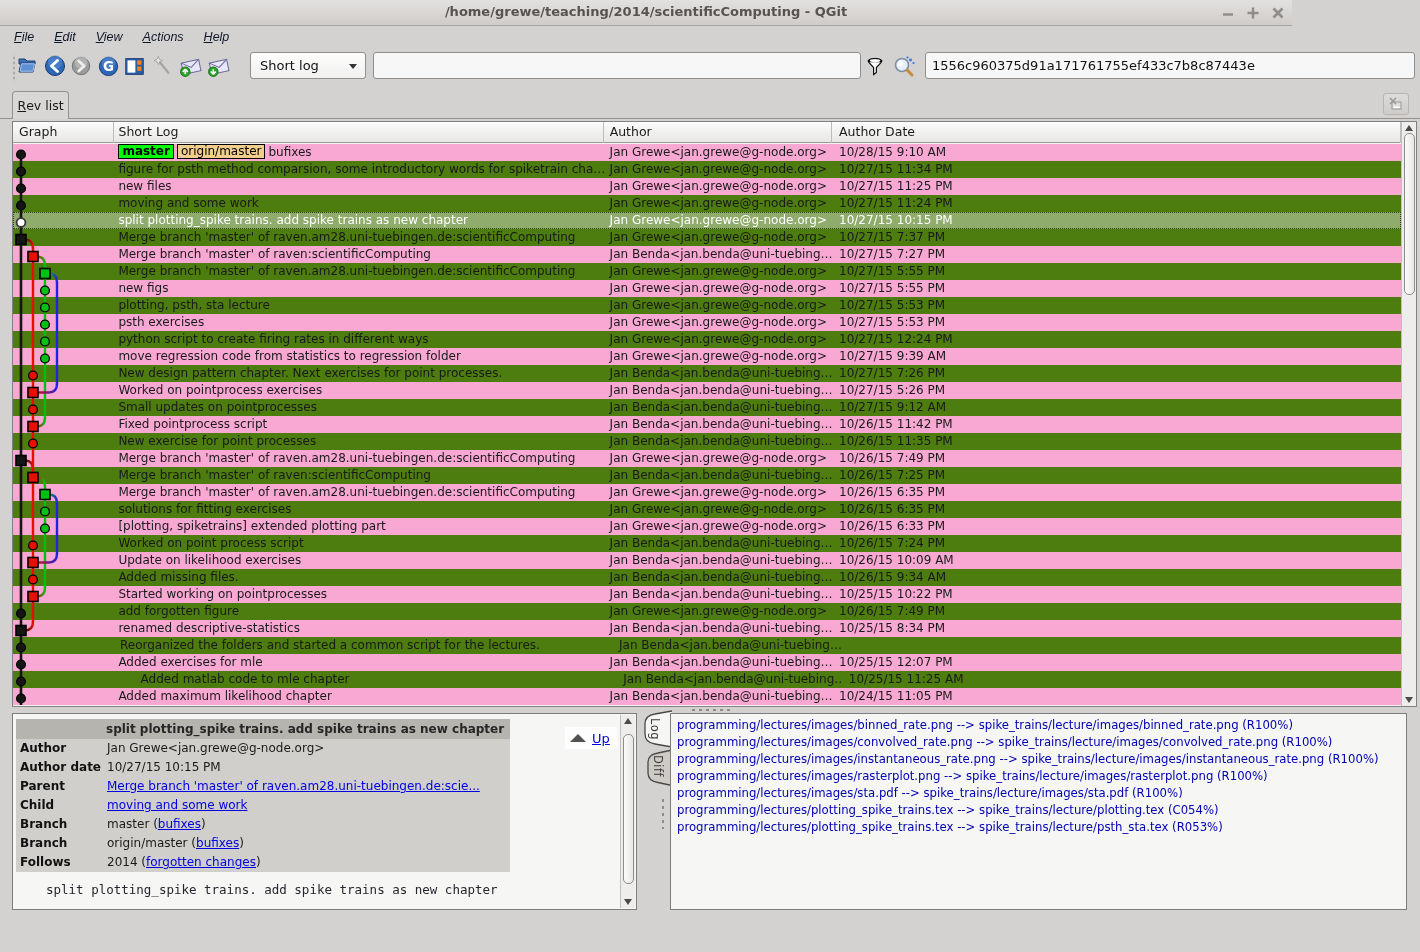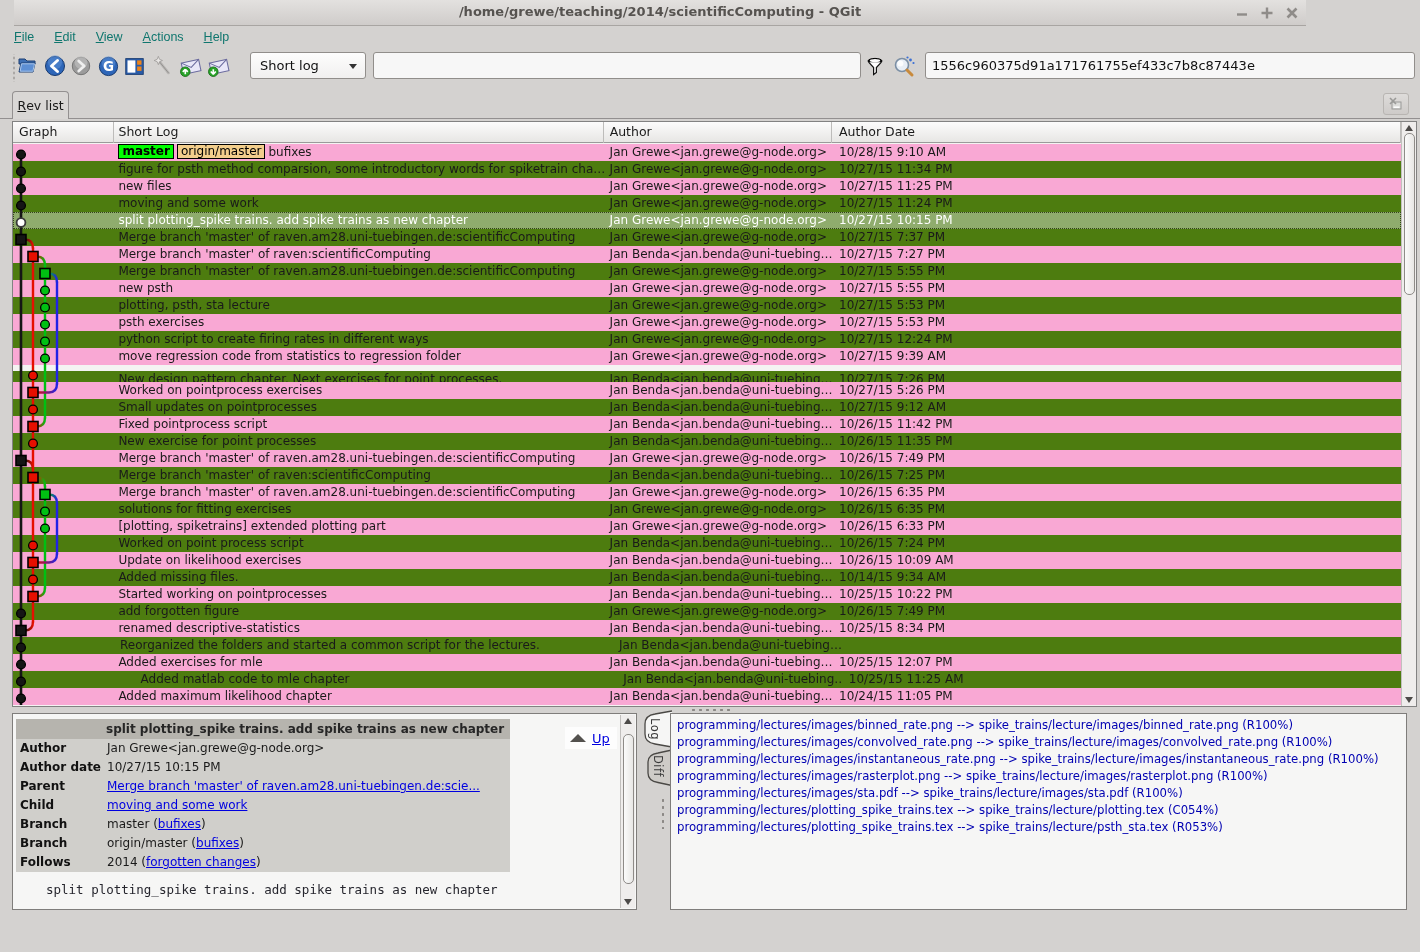--- a/index.html
+++ b/index.html
@@ -1,31 +1,31 @@
 <!DOCTYPE html>
 <html style="--sel-bg: #8fac6d; --badge-master: #00ff00; --badge-remote: #f2ce8c; --link: #0000e0; --filetext: #0000b2;"><head>
 <meta charset="utf-8">
 <style>
   * { margin:0; padding:0; box-sizing:border-box; }
   html,body { width:1420px; height:952px; overflow:hidden; }
   body { font-family:"DejaVu Sans","Liberation Sans",sans-serif; font-size:12px; color:#1a1a1a; background:#d4d2d0; position:relative; }
   #window { position:absolute; inset:0; }
 
   
-  .titlebar { position:absolute; left:14px; top:0; width:1292px; height:26px;
+  .titlebar { position:absolute; left:0; top:0; width:1292px; height:26px;
     background:linear-gradient(#e3e1df,#cfccca); border-bottom:1px solid #a8a5a2; }
   .titlebar .title { position:absolute; left:0; right:0; top:4px; text-align:center;
     font-weight:bold; font-size:13px; color:#565350; }
   .winbtns { position:absolute; right:6px; top:2px; height:22px; display:flex; gap:9px; align-items:center; }
   .winbtn { width:16px; height:16px; position:relative; cursor:default; }
   .winbtn svg { display:block; }
 
   
   .menubar { position:absolute; left:0; top:26px; width:1420px; height:22px; background:#d4d2d0; display:flex; align-items:center; padding-left:4px; }
-  .menu-item { padding:2px 10px; font-size:12.5px; font-family:"Liberation Sans",sans-serif; color:#0f766e; }
+  .menu-item { padding:2px 10px; font-size:12.5px; font-family:"Liberation Sans",sans-serif; color:#0f172a;font-style:italic; }
   .menu-item u { text-decoration:underline; }
 
   
   .toolbar { position:absolute; left:0; top:48px; width:1420px; height:40px; background:#d4d2d0; }
   .tb-handle { position:absolute; left:12px; top:6px; width:4px; height:28px;
     background-image:radial-gradient(circle, #9a9794 1px, transparent 1.2px); background-size:4px 5px; background-position:center; background-repeat:repeat-y; }
   .tb-btn { position:absolute; top:5px; width:26px; height:26px; display:flex; align-items:center; justify-content:center; }
   .combo { position:absolute; left:250px; top:4px; width:116px; height:27px; background:linear-gradient(#fdfdfd,#f1f0ef);
     border:1px solid #918e8b; border-radius:3px; display:flex; align-items:center; padding-left:9px; font-size:13px; color:#111; }
   .combo .arrow { position:absolute; right:8px; top:11px; width:0; height:0; border-left:4.5px solid transparent; border-right:4.5px solid transparent; border-top:5px solid #333; }
@@ -283,21 +283,21 @@
           <div class="cell c-date">10/27/15 7:27 PM</div>
         </div>
         <div class="row alt" style="top: 119px;">
           <div class="cell c-graph"></div>
           <div class="cell c-log"><span>Merge branch 'master' of raven.am28.uni-tuebingen.de:scientificComputing</span></div>
           <div class="cell c-author">Jan Grewe&lt;jan.grewe@g-node.org&gt;</div>
           <div class="cell c-date">10/27/15 5:55 PM</div>
         </div>
         <div class="row" style="top: 136px;">
           <div class="cell c-graph"></div>
-          <div class="cell c-log"><span>new psth</span></div>
+          <div class="cell c-log"><span>new figs</span></div>
           <div class="cell c-author">Jan Grewe&lt;jan.grewe@g-node.org&gt;</div>
           <div class="cell c-date">10/27/15 5:55 PM</div>
         </div>
         <div class="row alt" style="top: 153px;">
           <div class="cell c-graph"></div>
           <div class="cell c-log"><span>plotting, psth, sta lecture</span></div>
           <div class="cell c-author">Jan Grewe&lt;jan.grewe@g-node.org&gt;</div>
           <div class="cell c-date">10/27/15 5:53 PM</div>
         </div>
         <div class="row" style="top: 170px;">
@@ -311,21 +311,21 @@
           <div class="cell c-log"><span>python script to create firing rates in different ways</span></div>
           <div class="cell c-author">Jan Grewe&lt;jan.grewe@g-node.org&gt;</div>
           <div class="cell c-date">10/27/15 12:24 PM</div>
         </div>
         <div class="row" style="top: 204px;">
           <div class="cell c-graph"></div>
           <div class="cell c-log"><span>move regression code from statistics to regression folder</span></div>
           <div class="cell c-author">Jan Grewe&lt;jan.grewe@g-node.org&gt;</div>
           <div class="cell c-date">10/27/15 9:39 AM</div>
         </div>
-        <div class="row alt" style="top: 227px;">
+        <div class="row alt" style="top: 221px;">
           <div class="cell c-graph"></div>
           <div class="cell c-log"><span>New design pattern chapter. Next exercises for point processes.</span></div>
           <div class="cell c-author">Jan Benda&lt;jan.benda@uni-tuebing…</div>
           <div class="cell c-date">10/27/15 7:26 PM</div>
         </div>
         <div class="row" style="top: 238px;">
           <div class="cell c-graph"></div>
           <div class="cell c-log"><span>Worked on pointprocess exercises</span></div>
           <div class="cell c-author">Jan Benda&lt;jan.benda@uni-tuebing…</div>
           <div class="cell c-date">10/27/15 5:26 PM</div>
@@ -387,21 +387,21 @@
         <div class="row" style="top: 408px;">
           <div class="cell c-graph"></div>
           <div class="cell c-log"><span>Update on likelihood exercises</span></div>
           <div class="cell c-author">Jan Benda&lt;jan.benda@uni-tuebing…</div>
           <div class="cell c-date">10/26/15 10:09 AM</div>
         </div>
         <div class="row alt" style="top: 425px;">
           <div class="cell c-graph"></div>
           <div class="cell c-log"><span>Added missing files.</span></div>
           <div class="cell c-author">Jan Benda&lt;jan.benda@uni-tuebing…</div>
-          <div class="cell c-date">10/14/15 9:34 AM</div>
+          <div class="cell c-date">10/26/15 9:34 AM</div>
         </div>
         <div class="row" style="top: 442px;">
           <div class="cell c-graph"></div>
           <div class="cell c-log"><span>Started working on pointprocesses</span></div>
           <div class="cell c-author">Jan Benda&lt;jan.benda@uni-tuebing…</div>
           <div class="cell c-date">10/25/15 10:22 PM</div>
         </div>
         <div class="row alt" style="top: 459px;">
           <div class="cell c-graph"></div>
           <div class="cell c-log"><span>add forgotten figure</span></div>

